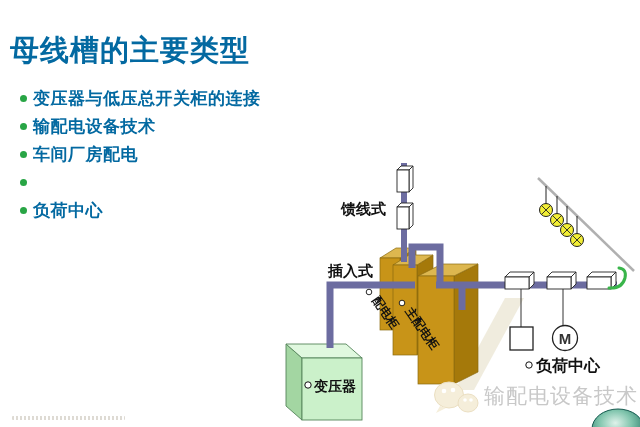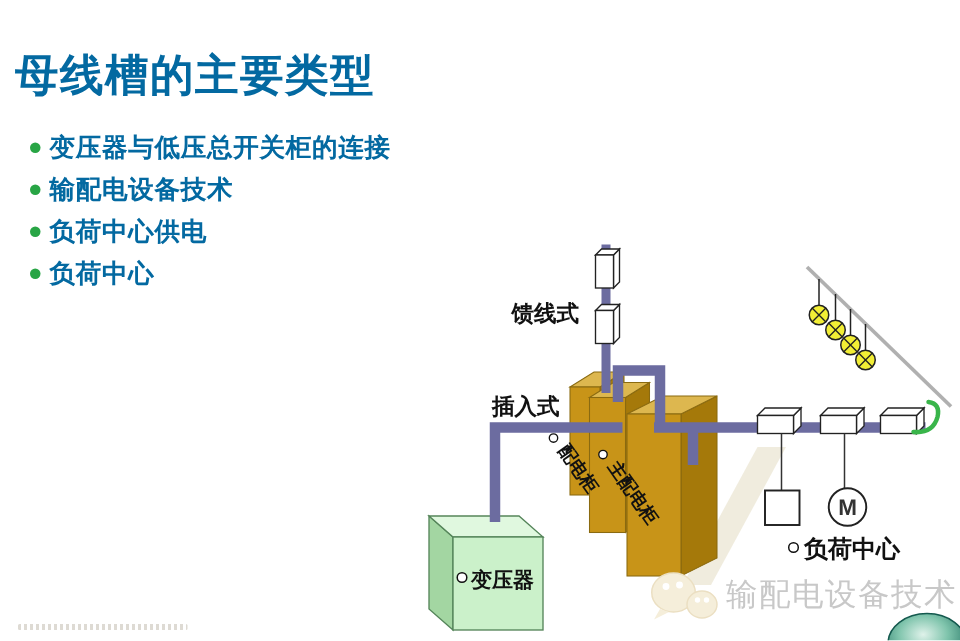--- a/index.html
+++ b/index.html
@@ -42,21 +42,24 @@
   <li>
       <span class="dot"></span>
       <span>变压器与低压总开关柜的连接</span>
     </li>
   <li>
       <span class="dot"></span>
       <span>输配电设备技术</span>
     </li>
   <li>
       <span class="dot"></span>
-      <span>负荷中心供电</span>
+      <span>车间厂房配电</span>
+    </li>
+  <li>
+      <span class="dot"></span>
     </li>
   <li>
       <span class="dot"></span>
       <span>负荷中心</span>
     </li>
 </ul>
 
 <svg class="diagram" width="640" height="427" viewBox="0 0 640 427">
   <defs>
     <radialGradient id="tealGrad" cx="45%" cy="35%" r="70%">

